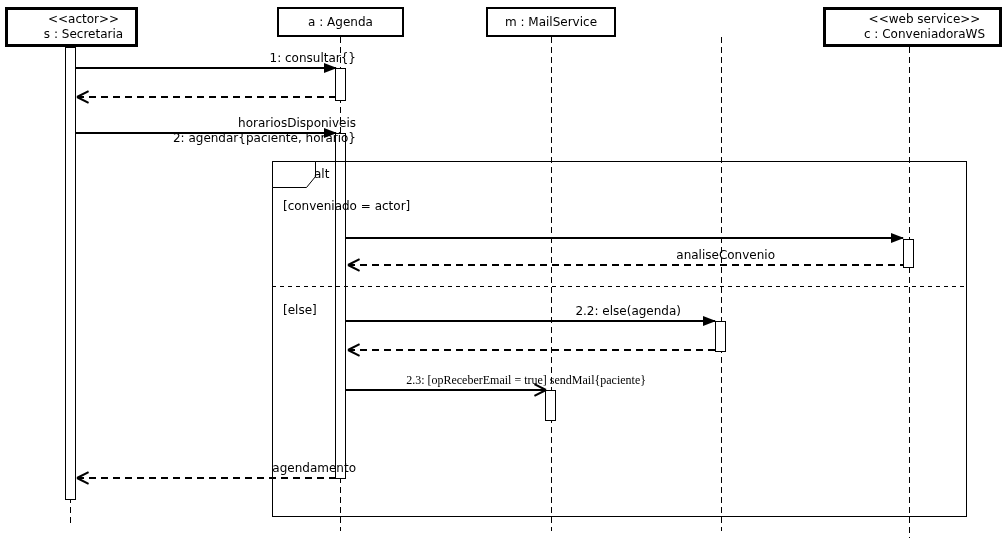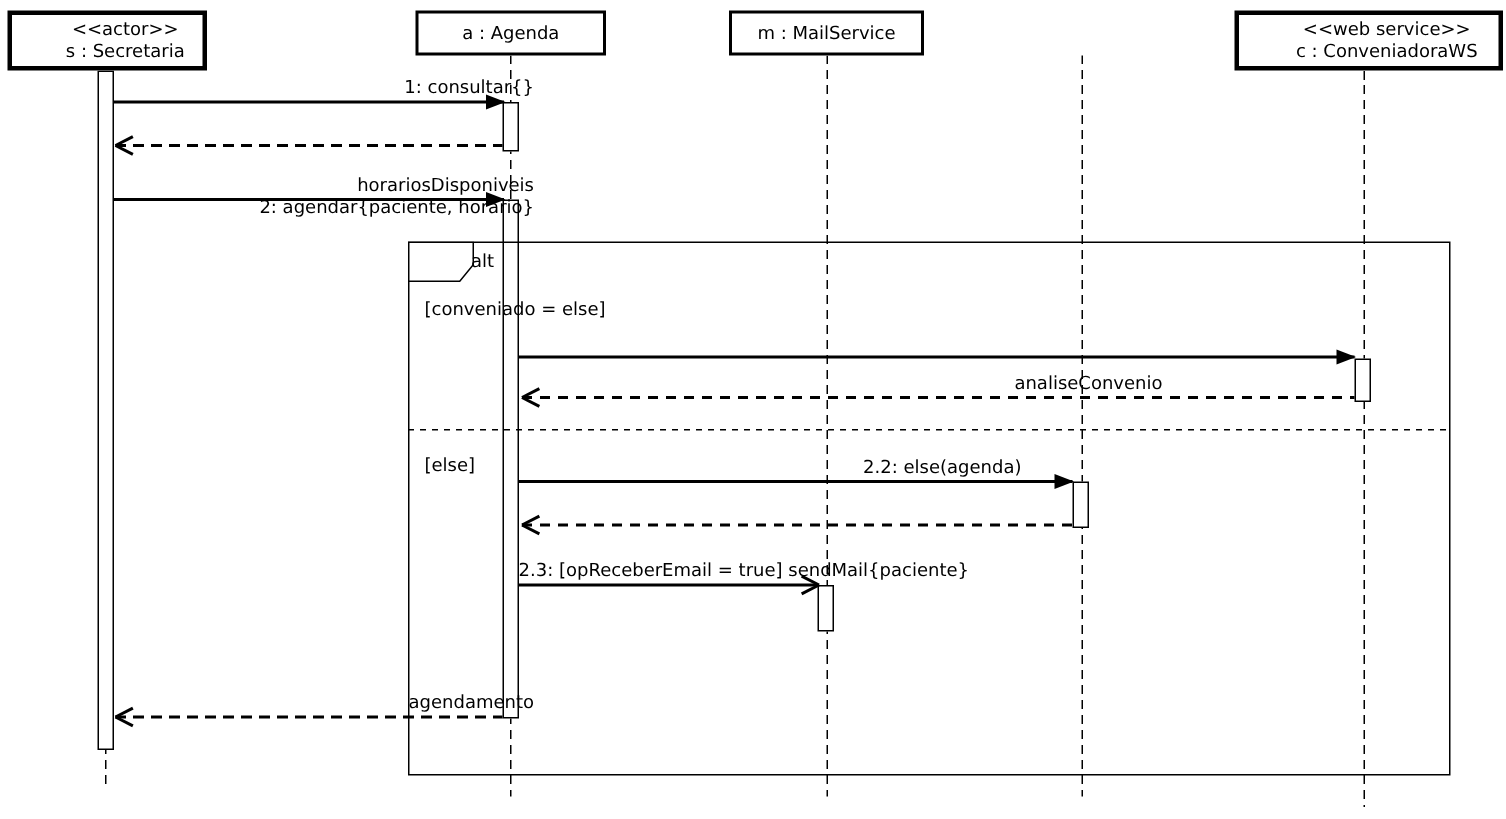--- a/index.html
+++ b/index.html
@@ -97,21 +97,21 @@
     <span>c : ConveniadoraWS</span>
   </div>
 
   <div class="frame" style="left:272px;top:161px;width:695px;height:356px;">
     <svg width="44" height="27" style="position:absolute;left:-1px;top:-1px;">
       <path d="M0.5,0.5 H43.5 V15.5 L34.5,26.5 H0.5 Z" fill="#ffffff" stroke="#000000" stroke-width="1"></path>
     </svg>
     <span class="frame-op">alt</span>
   </div>
   <div class="sep" style="left:272px;top:286px;width:695px;"></div>
-  <div class="guard" style="left:283px;top:199px;">[conveniado = else]</div>
+  <div class="guard" style="left:283px;top:199px;">[conveniado = actor]</div>
   <div class="guard" style="left:283px;top:303px;">[else]</div>
 
   <div class="call" style="left:76px;top:67px;width:260px;">
     <span class="fh-r"></span>
   </div>
   <div class="mlabel" style="left:56px;top:51px;width:300px;">1: consultar{}</div>
 
   <div class="ret" style="left:77px;top:96px;width:258px;">
     <span class="ol l1"></span>
     <span class="ol l2"></span>
@@ -140,21 +140,21 @@
 
   <div class="ret" style="left:348px;top:349px;width:367px;">
     <span class="ol l1"></span>
     <span class="ol l2"></span>
   </div>
 
   <div class="call" style="left:346px;top:389px;width:199px;">
     <span class="ol r1"></span>
     <span class="ol r2"></span>
   </div>
-  <div class="mlabel" style="left:246px;top:373px;width:400px;">2.3: [opReceberEmail = true] sendMail{paciente}</div>
+  <div class="mlabel" style="left:246px;top:373px;width:400px;font-family:Liberation Serif, serif;">2.3: [opReceberEmail = true] sendMail{paciente}</div>
 
   <div class="ret" style="left:77px;top:477px;width:258px;">
     <span class="ol l1"></span>
     <span class="ol l2"></span>
   </div>
   <div class="mlabel" style="left:56px;top:461px;width:300px;">agendamento</div>
 
 </div>
 
 </body></html>

